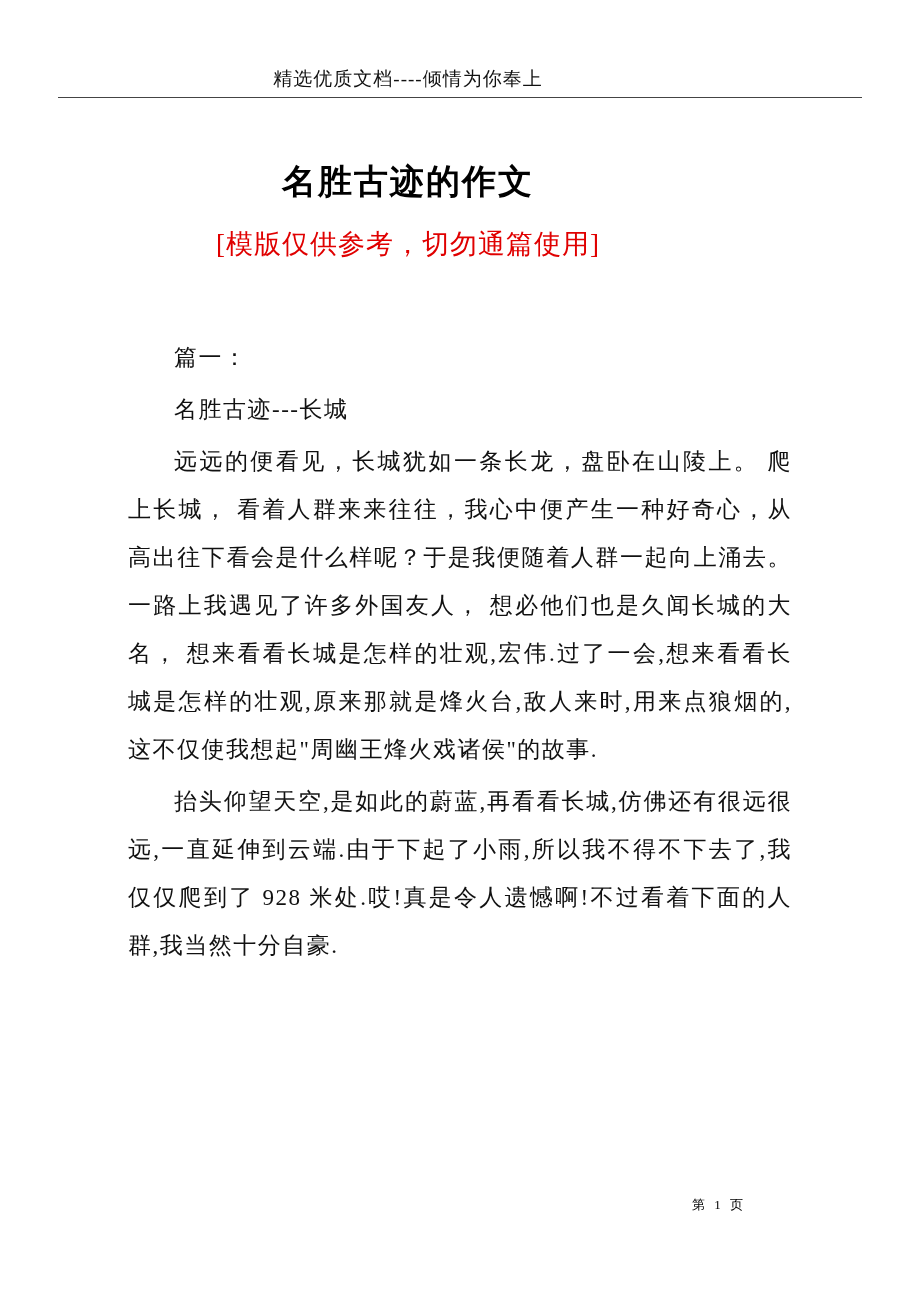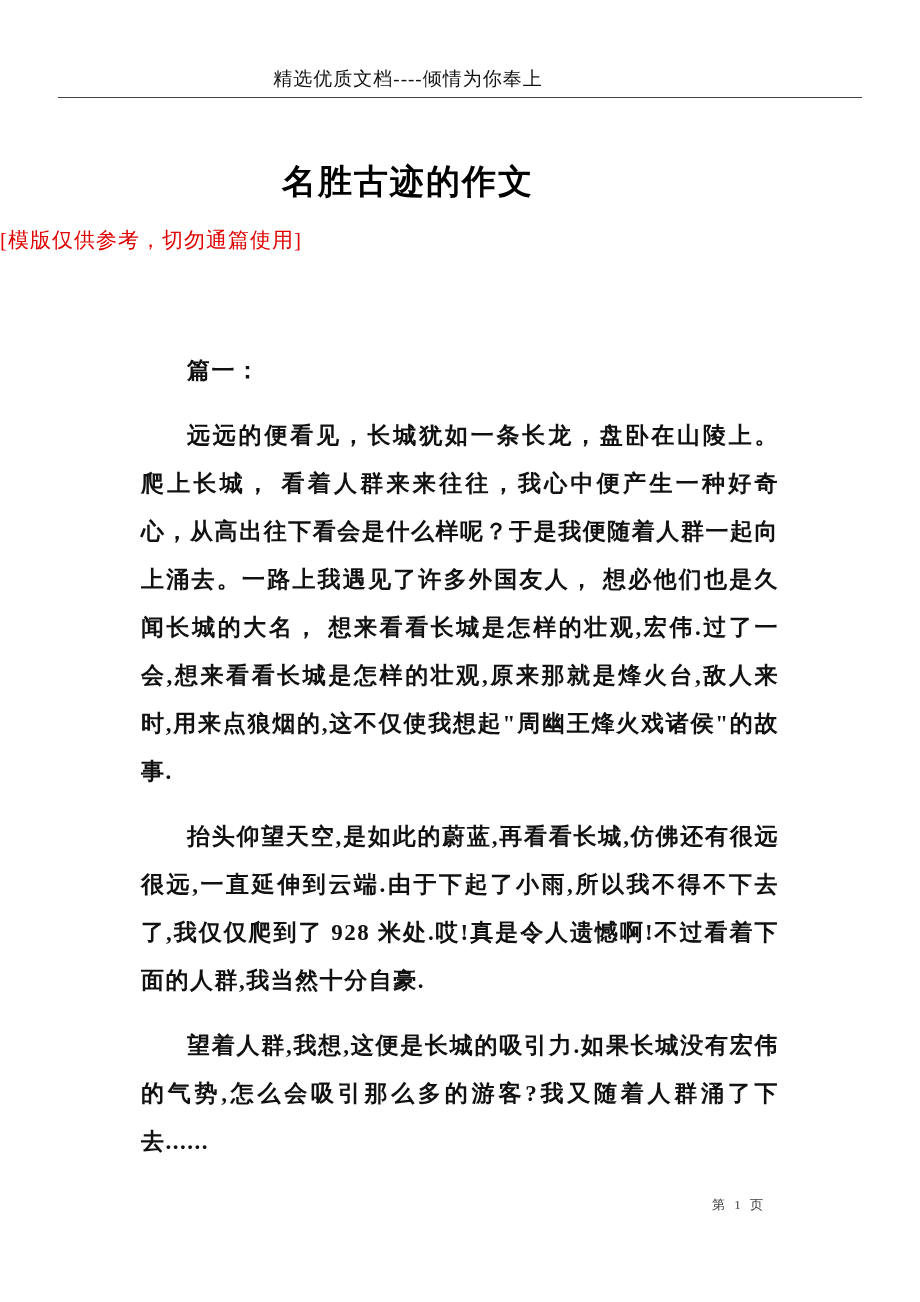--- a/index.html
+++ b/index.html
@@ -47,63 +47,63 @@
     font-size: 34px;
     font-weight: bold;
     letter-spacing: 2px;
     color: #000000;
   }
   .doc-subtitle {
     position: absolute;
     top: 226px;
     left: 0;
     right: 0;
-    font-size: 21px;
+    text-align: center;
+    font-size: 27px;
     letter-spacing: 1px;
   }
   .doc-body {
     position: absolute;
     top: 330px;
     left: 124px;
     width: 672px;
     font-size: 23px;
     color: #111111;
   }
   .doc-body p {
-    margin: 17px;
+    margin: 4px;
     line-height: 48px;
     text-indent: 2em;
     text-align: justify;
     letter-spacing: 1.5px;
-    font-weight: bold;
   }
   .doc-footer {
     position: absolute;
     top: 1196px;
-    right: 50px;
+    right: 70px;
     font-size: 13px;
     letter-spacing: 3px;
-    color: #404040;
+    color: #000000;
   }
 </style>
 </head>
 <body>
 
 <div class="page">
 
   <div class="doc-header">精选优质文档----倾情为你奉上</div>
 
   <hr class="header-rule">
 
   <h1 class="doc-title">名胜古迹的作文</h1>
 
   <div class="doc-subtitle" style="color: rgb(224, 0, 0);">[模版仅供参考，切勿通篇使用]</div>
 
   <div class="doc-body">
       <p>篇一：</p>
+      <p>名胜古迹---长城</p>
       <p>远远的便看见，长城犹如一条长龙，盘卧在山陵上。 爬上长城， 看着人群来来往往，我心中便产生一种好奇心，从高出往下看会是什么样呢？于是我便随着人群一起向上涌去。一路上我遇见了许多外国友人， 想必他们也是久闻长城的大名， 想来看看长城是怎样的壮观,宏伟.过了一会,想来看看长城是怎样的壮观,原来那就是烽火台,敌人来时,用来点狼烟的,这不仅使我想起"周幽王烽火戏诸侯"的故事.</p>
       <p>抬头仰望天空,是如此的蔚蓝,再看看长城,仿佛还有很远很远,一直延伸到云端.由于下起了小雨,所以我不得不下去了,我仅仅爬到了 928 米处.哎!真是令人遗憾啊!不过看着下面的人群,我当然十分自豪.</p>
-      <p>望着人群,我想,这便是长城的吸引力.如果长城没有宏伟的气势,怎么会吸引那么多的游客?我又随着人群涌了下去......</p>
     </div>
 
   <div class="doc-footer">第 1 页</div>
 
 </div>
 
 </body></html>

